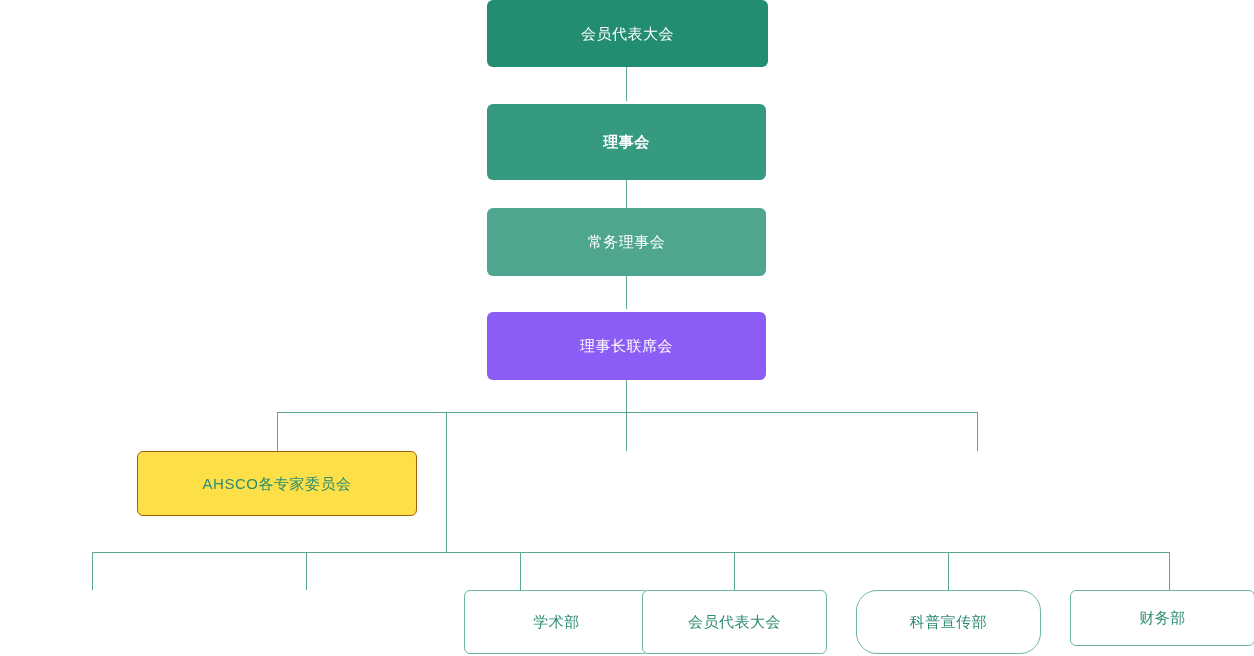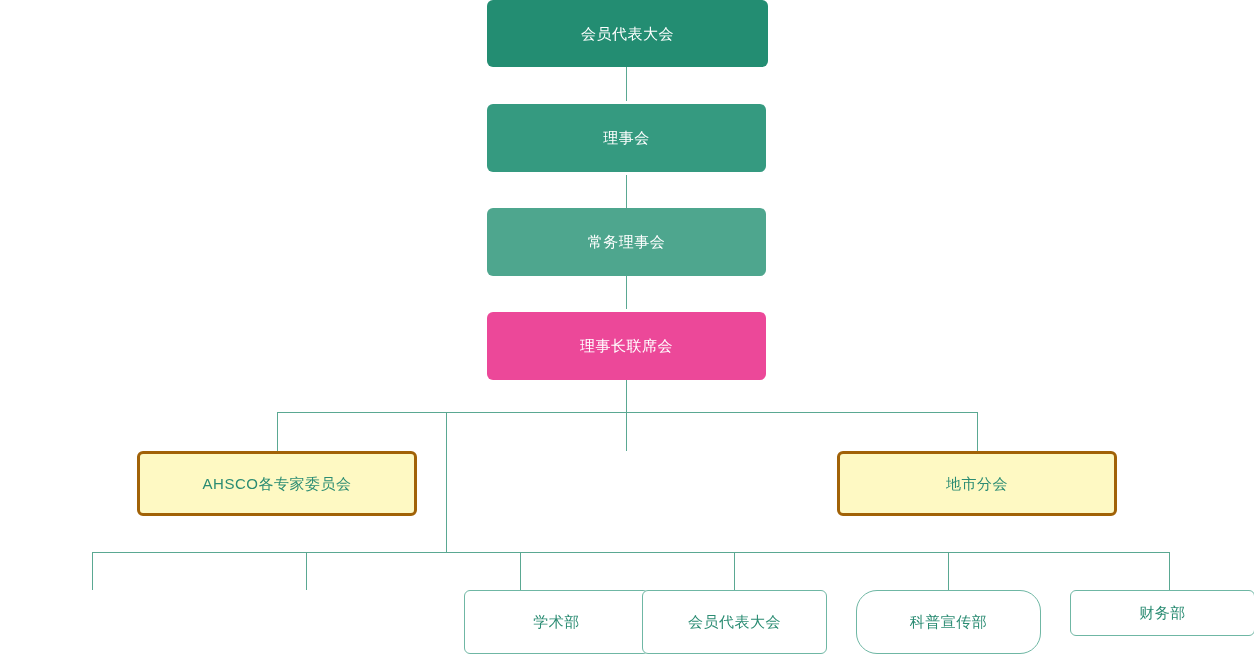--- a/index.html
+++ b/index.html
@@ -25,25 +25,25 @@
     justify-content: center;
     border-radius: 6px;
     font-size: 15px;
     letter-spacing: 0.5px;
     text-align: center;
     line-height: 1.3;
   }
   .lvl1 { background: #238d72; color: #ffffff; }
   .lvl2 { background: #359a80; color: #ffffff; }
   .lvl3 { background: #4ea68e; color: #ffffff; }
-  .lvl4 { background: #ec4899; color: #ffffff; justify-content: center; }
+  .lvl4 { background: #8b5cf6; color: #ffffff; justify-content: center; }
   .lvl5 {
-    background: #fef9c3;
+    background: #fde047;
     color: #2b8c73;
-    border: 3px solid #a16207;
+    border: 1px solid #a16207;
   }
   .lvl6 {
     background: #ffffff;
     color: #2b8c73;
     border: 1px solid #6fb7a4;
   }
   .conn {
     position: absolute;
     background: #5aa892;
   }
@@ -71,52 +71,49 @@
   <div class="conn v" style="left:306px; top:552px; height:38px;"></div>
   <div class="conn v" style="left:520px; top:552px; height:38px;"></div>
   <div class="conn v" style="left:734px; top:552px; height:38px;"></div>
   <div class="conn v" style="left:948px; top:552px; height:38px;"></div>
   <div class="conn v" style="left:1169px; top:552px; height:38px;"></div>
 
   <div class="node lvl1" style="left:487px; top:0px; width:281px; height:67px;">
     <span>会员代表大会</span>
   </div>
 
-  <div class="node lvl2" style="left:487px; top:104px; width:279px; height:68px;">
+  <div class="node lvl2" style="left:487px; top:104px; width:279px; height:76px;font-weight:bold;">
     <span>理事会</span>
   </div>
 
   <div class="node lvl3" style="left:487px; top:208px; width:279px; height:68px;">
     <span>常务理事会</span>
   </div>
 
   <div class="node lvl4" style="left:487px; top:312px; width:279px; height:68px;">
     <span>理事长联席会</span>
   </div>
 
   <div class="node lvl5" style="left:137px; top:451px; width:280px; height:65px;">
     <span>AHSCO各专家委员会</span>
   </div>
 
 
-  <div class="node lvl5" style="left:837px; top:451px; width:280px; height:65px;">
-    <span>地市分会</span>
-  </div>
 
 
 
   <div class="node lvl6" style="left:428px; top:590px; width:185px; height:64px;margin-left:36px;">
     <span>学术部</span>
   </div>
 
   <div class="node lvl6" style="left:642px; top:590px; width:185px; height:64px;">
     <span>会员代表大会</span>
   </div>
 
   <div class="node lvl6" style="left:856px; top:590px; width:185px; height:64px;border-radius:21px;">
     <span>科普宣传部</span>
   </div>
 
-  <div class="node lvl6" style="left:1070px; top:590px; width:185px; height:46px;">
+  <div class="node lvl6" style="left:1070px; top:590px; width:185px; height:56px;">
     <span>财务部</span>
   </div>
 
 </div>
 
 </body></html>

